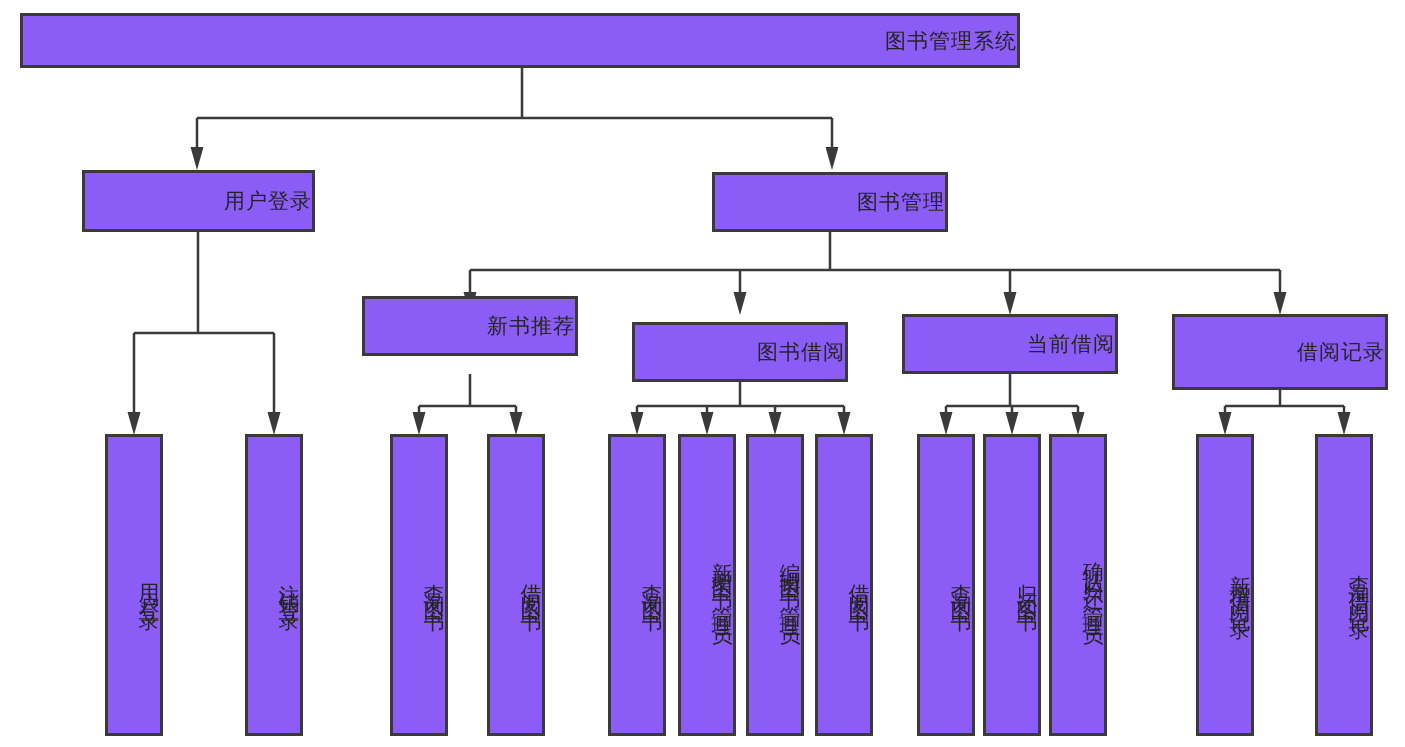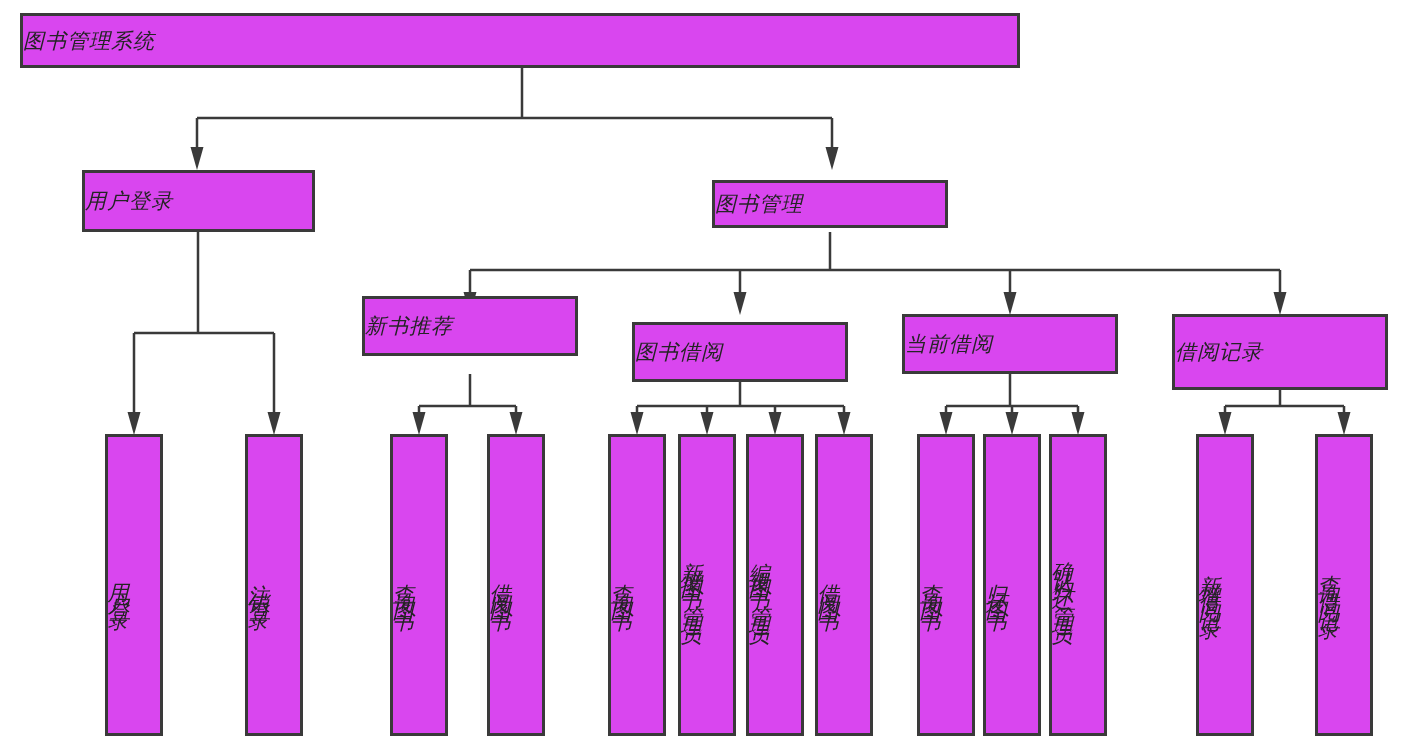--- a/index.html
+++ b/index.html
@@ -14,25 +14,24 @@
   #wires {
     position: absolute;
     left: 0; top: 0;
     width: 1405px; height: 747px;
     pointer-events: none;
   }
   .box {
     position: absolute;
     box-sizing: border-box;
     border: 3px solid #3a3a3a;
-    background: #d946ef;
+    background: #8b5cf6;
     display: flex;
     align-items: center;
-    justify-content: flex-start;
-    font-style: italic;
+    justify-content: flex-end;
   }
   .box .lbl {
     color: #242424;
     font-size: 21px;
     letter-spacing: 1px;
     white-space: nowrap;
   }
   .box .vlbl {
     color: #242424;
     font-size: 21px;
@@ -100,21 +99,21 @@
     </g>
   </svg>
 
   <div class="box" style="left:20px;top:13px;width:1000px;height:55px">
     <span class="lbl">图书管理系统</span>
   </div>
 
   <div class="box" style="left:82px;top:170px;width:233px;height:62px">
     <span class="lbl">用户登录</span>
   </div>
-  <div class="box" style="left:712px;top:180px;width:236px;height:48px">
+  <div class="box" style="left:712px;top:172px;width:236px;height:60px">
     <span class="lbl">图书管理</span>
   </div>
 
   <div class="box" style="left:362px;top:296px;width:216px;height:60px">
     <span class="lbl">新书推荐</span>
   </div>
   <div class="box" style="left:632px;top:322px;width:216px;height:60px">
     <span class="lbl">图书借阅</span>
   </div>
   <div class="box" style="left:902px;top:314px;width:216px;height:60px">

